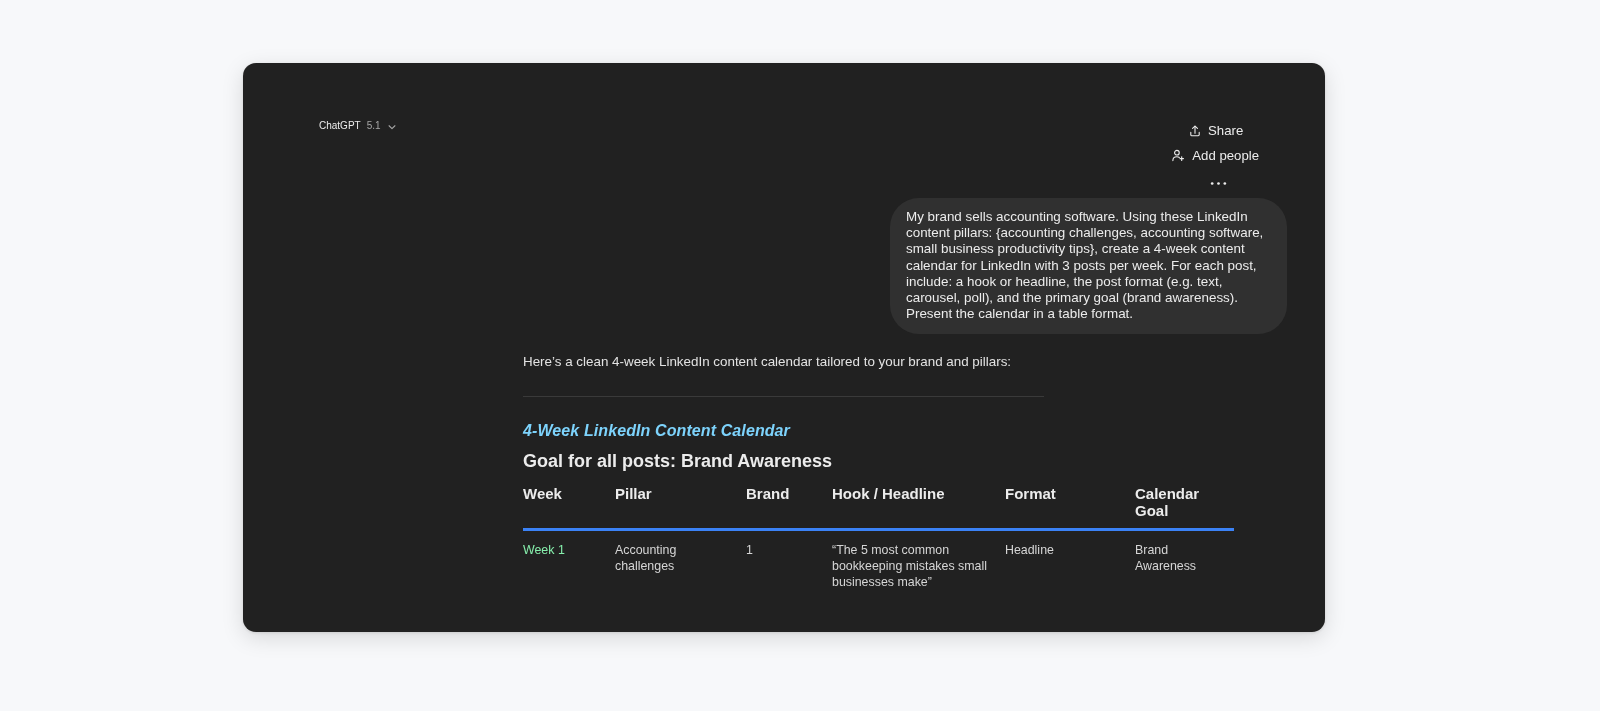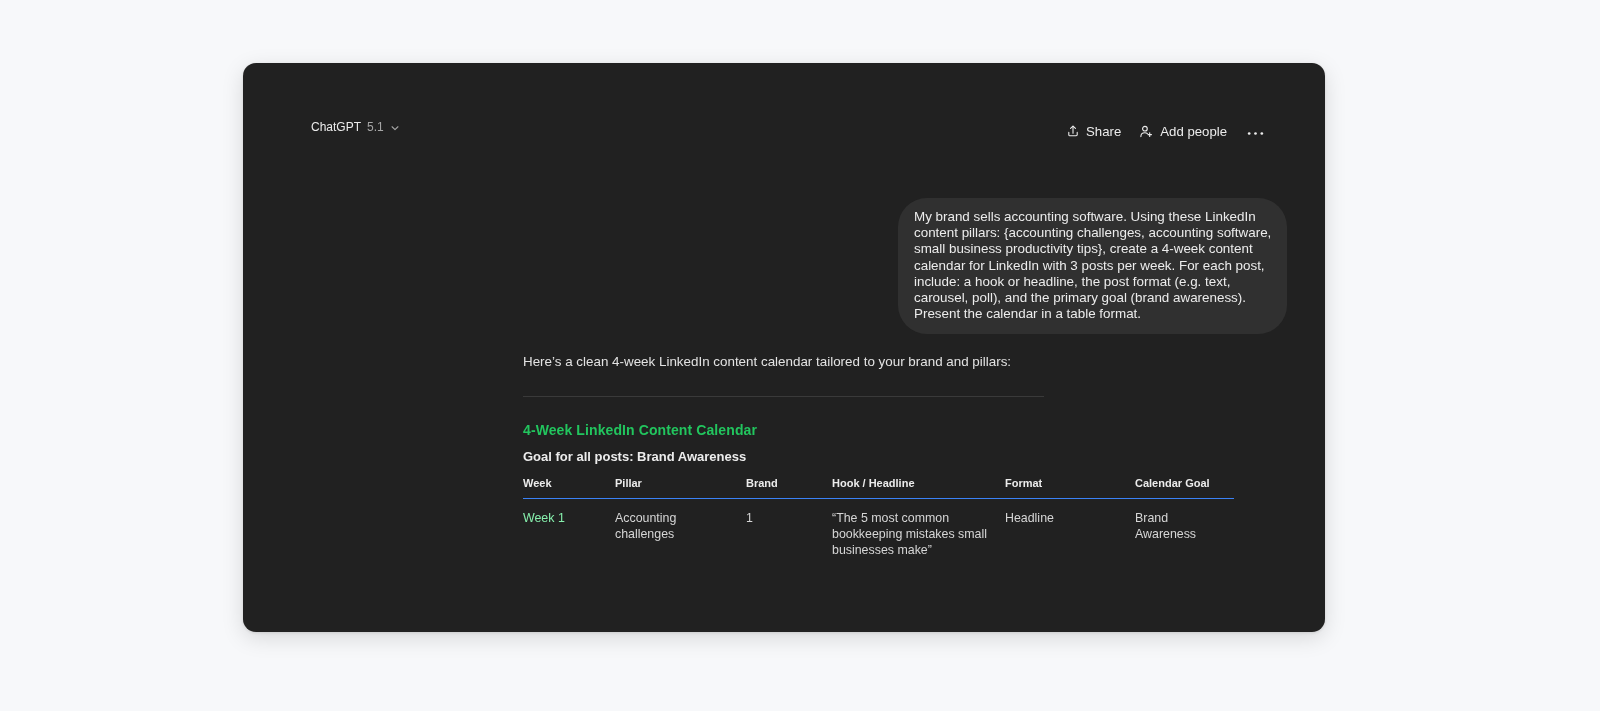--- a/index.html
+++ b/index.html
@@ -37,26 +37,26 @@
   .topbar {
     position: absolute;
     left: 0;
     top: 0;
     width: 1082px;
     height: 66px;
   }
 
   .model-switcher {
     position: absolute;
-    left: 68px;
+    left: 76px;
     top: 57px;
     display: flex;
     align-items: center;
     gap: 6px;
-    font-size: 12px;
+    font-size: 10px;
     color: #ececec;
     cursor: pointer;
     user-select: none;
     justify-content: center;
   }
   .model-switcher .model-ver {
     color: #a6a6a6;
   }
   .chev {
     display: inline-block;
@@ -67,20 +67,21 @@
   }
   .chev svg { display: block; }
 
   .topbar-right {
     position: absolute;
     right: 57px;
     top: 55px;
     display: flex;
     align-items: center;
     gap: 0px;
+    flex-direction: column;
   }
 
   .tb-btn {
     display: flex;
     align-items: center;
     gap: 6px;
     padding: 5px 9px;
     border-radius: 7px;
     font-size: 13.2px;
     color: #ececec;
@@ -123,21 +124,21 @@
     justify-content: flex-end;
     padding-right: 38px;
     box-sizing: border-box;
   }
 
   .user-bubble {
     max-width: 365px;
     background: #303030;
     color: #ececec;
     border-radius: 29px;
-    padding: 11px 8px 12px 16px;
+    padding: 11px 16px 12px 16px;
     font-size: 13.4px;
     line-height: 16.2px;
     text-align: left;
   }
 
   .assistant {
     position: absolute;
     left: 280px;
     top: 223px;
     width: 760px;
@@ -151,48 +152,49 @@
 
   .rule {
     width: 521px;
     height: 1px;
     background: #3a3a3a;
     margin: 25px 0 0 0;
   }
 
   .h-title {
     margin-top: 25px;
-    font-size: 14px;
+    font-size: 16px;
     font-weight: bold;
-    color: #22c55e;
+    color: #7dd3fc;
     letter-spacing: 0.1px;
+    font-style: italic;
   }
 
   .h-sub {
     margin-top: 11px;
-    font-size: 13px;
+    font-size: 18px;
     font-weight: bold;
     color: #ececec;
   }
 
   
   table.calendar {
     margin-top: 13px;
     border-collapse: collapse;
     width: 711px;
     table-layout: fixed;
   }
 
   table.calendar th {
     text-align: left;
-    font-size: 11px;
+    font-size: 15px;
     font-weight: bold;
     color: #ececec;
     padding: 0 10px 9px 0;
-    border-bottom: 1px solid #3b82f6;
+    border-bottom: 3px solid #3b82f6;
     vertical-align: top;
   }
 
   table.calendar td {
     text-align: left;
     font-size: 12.4px;
     line-height: 16px;
     color: #d6d6d6;
     padding: 11px 10px 13px 0;
     border-bottom: 1px solid #303030;

